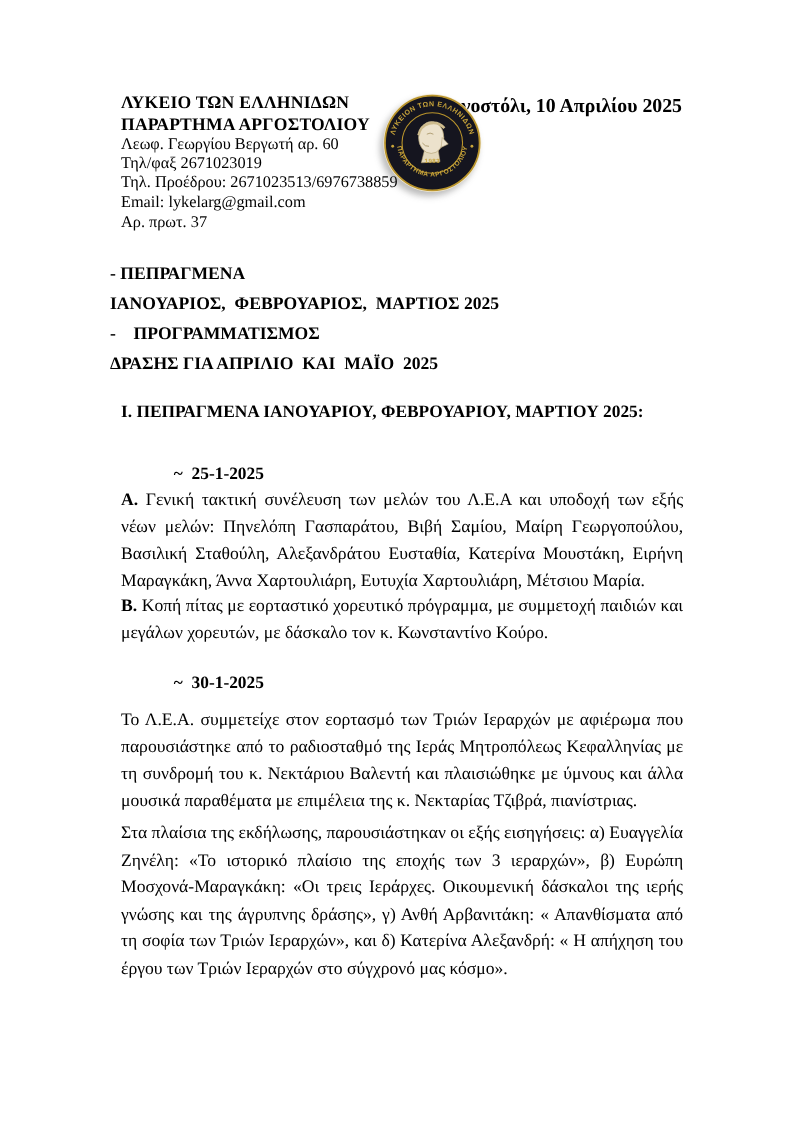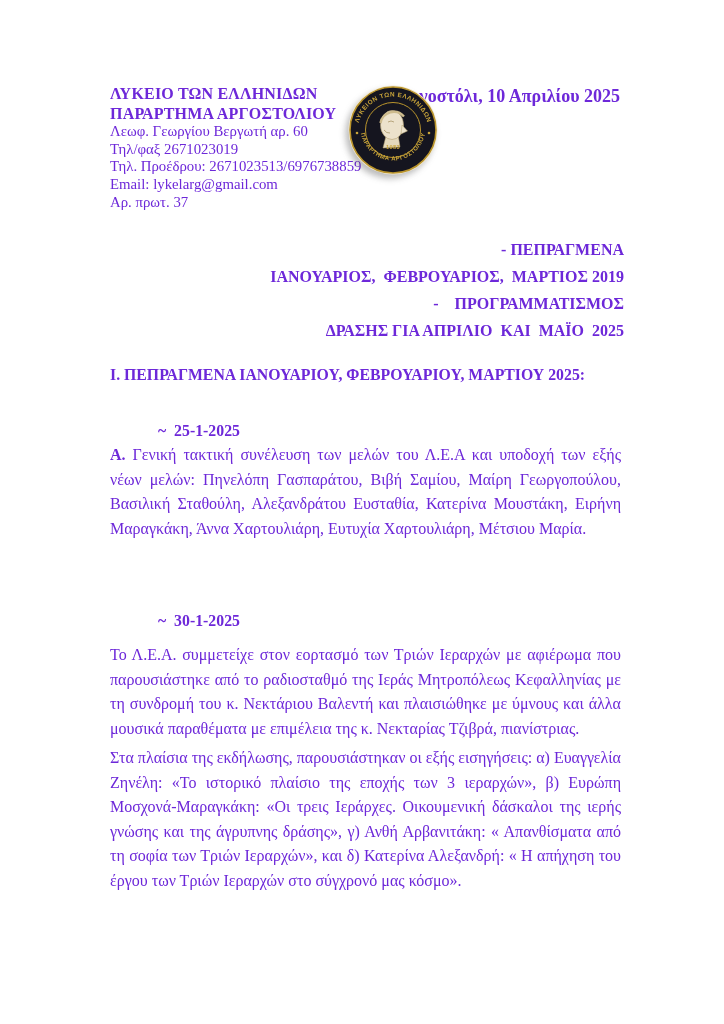--- a/index.html
+++ b/index.html
@@ -1,21 +1,21 @@
 <!DOCTYPE html>
 <html><head>
 <meta charset="utf-8">
 <style>
   html,body { margin:0; padding:0; background:#ffffff; }
   .page {
     position:relative;
     width:724px; height:1024px;
     background:#ffffff;
     font-family:"Liberation Serif", serif;
-    color:#6d28d9;
+    color:#000000;
     overflow:hidden;
   }
 
   
   .letterhead { position:absolute; left:110px; top:84px; width:330px; }
   .org-line  { font-weight:700; font-size:16px; line-height:19.5px; letter-spacing:0.2px; }
   .detail-line { font-size:14.8px; line-height:17.7px; }
 
   .doc-date {
     position:absolute; top:86px; right:104px;
@@ -23,21 +23,21 @@
   }
 
   
   .logo { position:absolute; left:347px; top:84px; width:92px; height:92px; }
   .logo svg { display:block; filter:drop-shadow(-3px 4px 3px rgba(60,60,60,0.35)); }
   .ring-text { font-family:"Liberation Sans", sans-serif; font-weight:700; letter-spacing:0.45px; }
 
   
   .title-block {
     position:absolute; left:100px; top:236px; width:524px;
-    text-align:right; font-weight:700; font-size:16px; line-height:27px;
+    text-align:left; font-weight:700; font-size:16px; line-height:27px;
   }
   .title-line { white-space:pre-wrap; }
 
   .section-heading {
     position:absolute; left:110px; top:366px;
     font-weight:700; font-size:15.8px; white-space:pre;
   }
 
   .entry-date {
     position:absolute; left:110px;
@@ -97,31 +97,32 @@
         <path d="M 41,38 q 3,-2 6,0" fill="none" stroke="#a08d5c" stroke-width="0.7"></path>
         <path d="M 37,46 q 2.5,3.5 6,3" fill="none" stroke="#a08d5c" stroke-width="0.7"></path>
       </g>
 
       <text x="46" y="64.5" text-anchor="middle" font-size="5.6" fill="#c8a43a" class="ring-text">1983</text>
     </svg>
   </div>
 
   <div class="title-block">
     <div class="title-line">- ΠΕΠΡΑΓΜΕΝΑ</div>
-    <div class="title-line">ΙΑΝΟΥΑΡΙΟΣ,  ΦΕΒΡΟΥΑΡΙΟΣ,  ΜΑΡΤΙΟΣ 2019</div>
+    <div class="title-line">ΙΑΝΟΥΑΡΙΟΣ,  ΦΕΒΡΟΥΑΡΙΟΣ,  ΜΑΡΤΙΟΣ 2025</div>
     <div class="title-line">-    ΠΡΟΓΡΑΜΜΑΤΙΣΜΟΣ</div>
     <div class="title-line">ΔΡΑΣΗΣ ΓΙΑ ΑΠΡΙΛΙΟ  ΚΑΙ  ΜΑΪΟ  2025</div>
   </div>
 
   <div class="section-heading">Ι. ΠΕΠΡΑΓΜΕΝΑ ΙΑΝΟΥΑΡΙΟΥ, ΦΕΒΡΟΥΑΡΙΟΥ, ΜΑΡΤΙΟΥ 2025:</div>
 
   <div class="entry-date" style="top:422px">~  25-1-2025</div>
 
   <p class="para" style="top:443px"><b>Α.</b><span> Γενική τακτική συνέλευση των μελών του Λ.Ε.Α και υποδοχή των εξής νέων μελών: Πηνελόπη Γασπαράτου, Βιβή Σαμίου, Μαίρη Γεωργοπούλου, Βασιλική Σταθούλη, Αλεξανδράτου Ευσταθία, Κατερίνα Μουστάκη, Ειρήνη Μαραγκάκη, Άννα Χαρτουλιάρη, Ευτυχία Χαρτουλιάρη, Μέτσιου Μαρία.</span></p>
 
+  <p class="para" style="top:539px"><b>Β.</b><span> Κοπή πίτας με εορταστικό χορευτικό πρόγραμμα, με συμμετοχή παιδιών και μεγάλων χορευτών, με δάσκαλο τον κ. Κωνσταντίνο Κούρο.</span></p>
 
   <div class="entry-date" style="top:612px">~  30-1-2025</div>
 
   <p class="para" style="top:643px">Το Λ.Ε.Α. συμμετείχε στον εορτασμό των Τριών Ιεραρχών με αφιέρωμα που παρουσιάστηκε από το ραδιοσταθμό της Ιεράς Μητροπόλεως Κεφαλληνίας με τη συνδρομή του κ. Νεκτάριου Βαλεντή και πλαισιώθηκε με ύμνους και άλλα μουσικά παραθέματα με επιμέλεια της κ. Νεκταρίας Τζιβρά, πιανίστριας.</p>
 
   <p class="para" style="top:746px">Στα πλαίσια της εκδήλωσης, παρουσιάστηκαν οι εξής εισηγήσεις: α) Ευαγγελία Ζηνέλη: «Το ιστορικό πλαίσιο της εποχής των 3 ιεραρχών», β) Ευρώπη Μοσχονά-Μαραγκάκη: «Οι τρεις Ιεράρχες. Οικουμενική δάσκαλοι της ιερής γνώσης και της άγρυπνης δράσης», γ) Ανθή Αρβανιτάκη: « Απανθίσματα από τη σοφία των Τριών Ιεραρχών», και δ) Κατερίνα Αλεξανδρή: « Η απήχηση του έργου των Τριών Ιεραρχών στο σύγχρονό μας κόσμο».</p>
 
 </div>
 
 </body></html>

